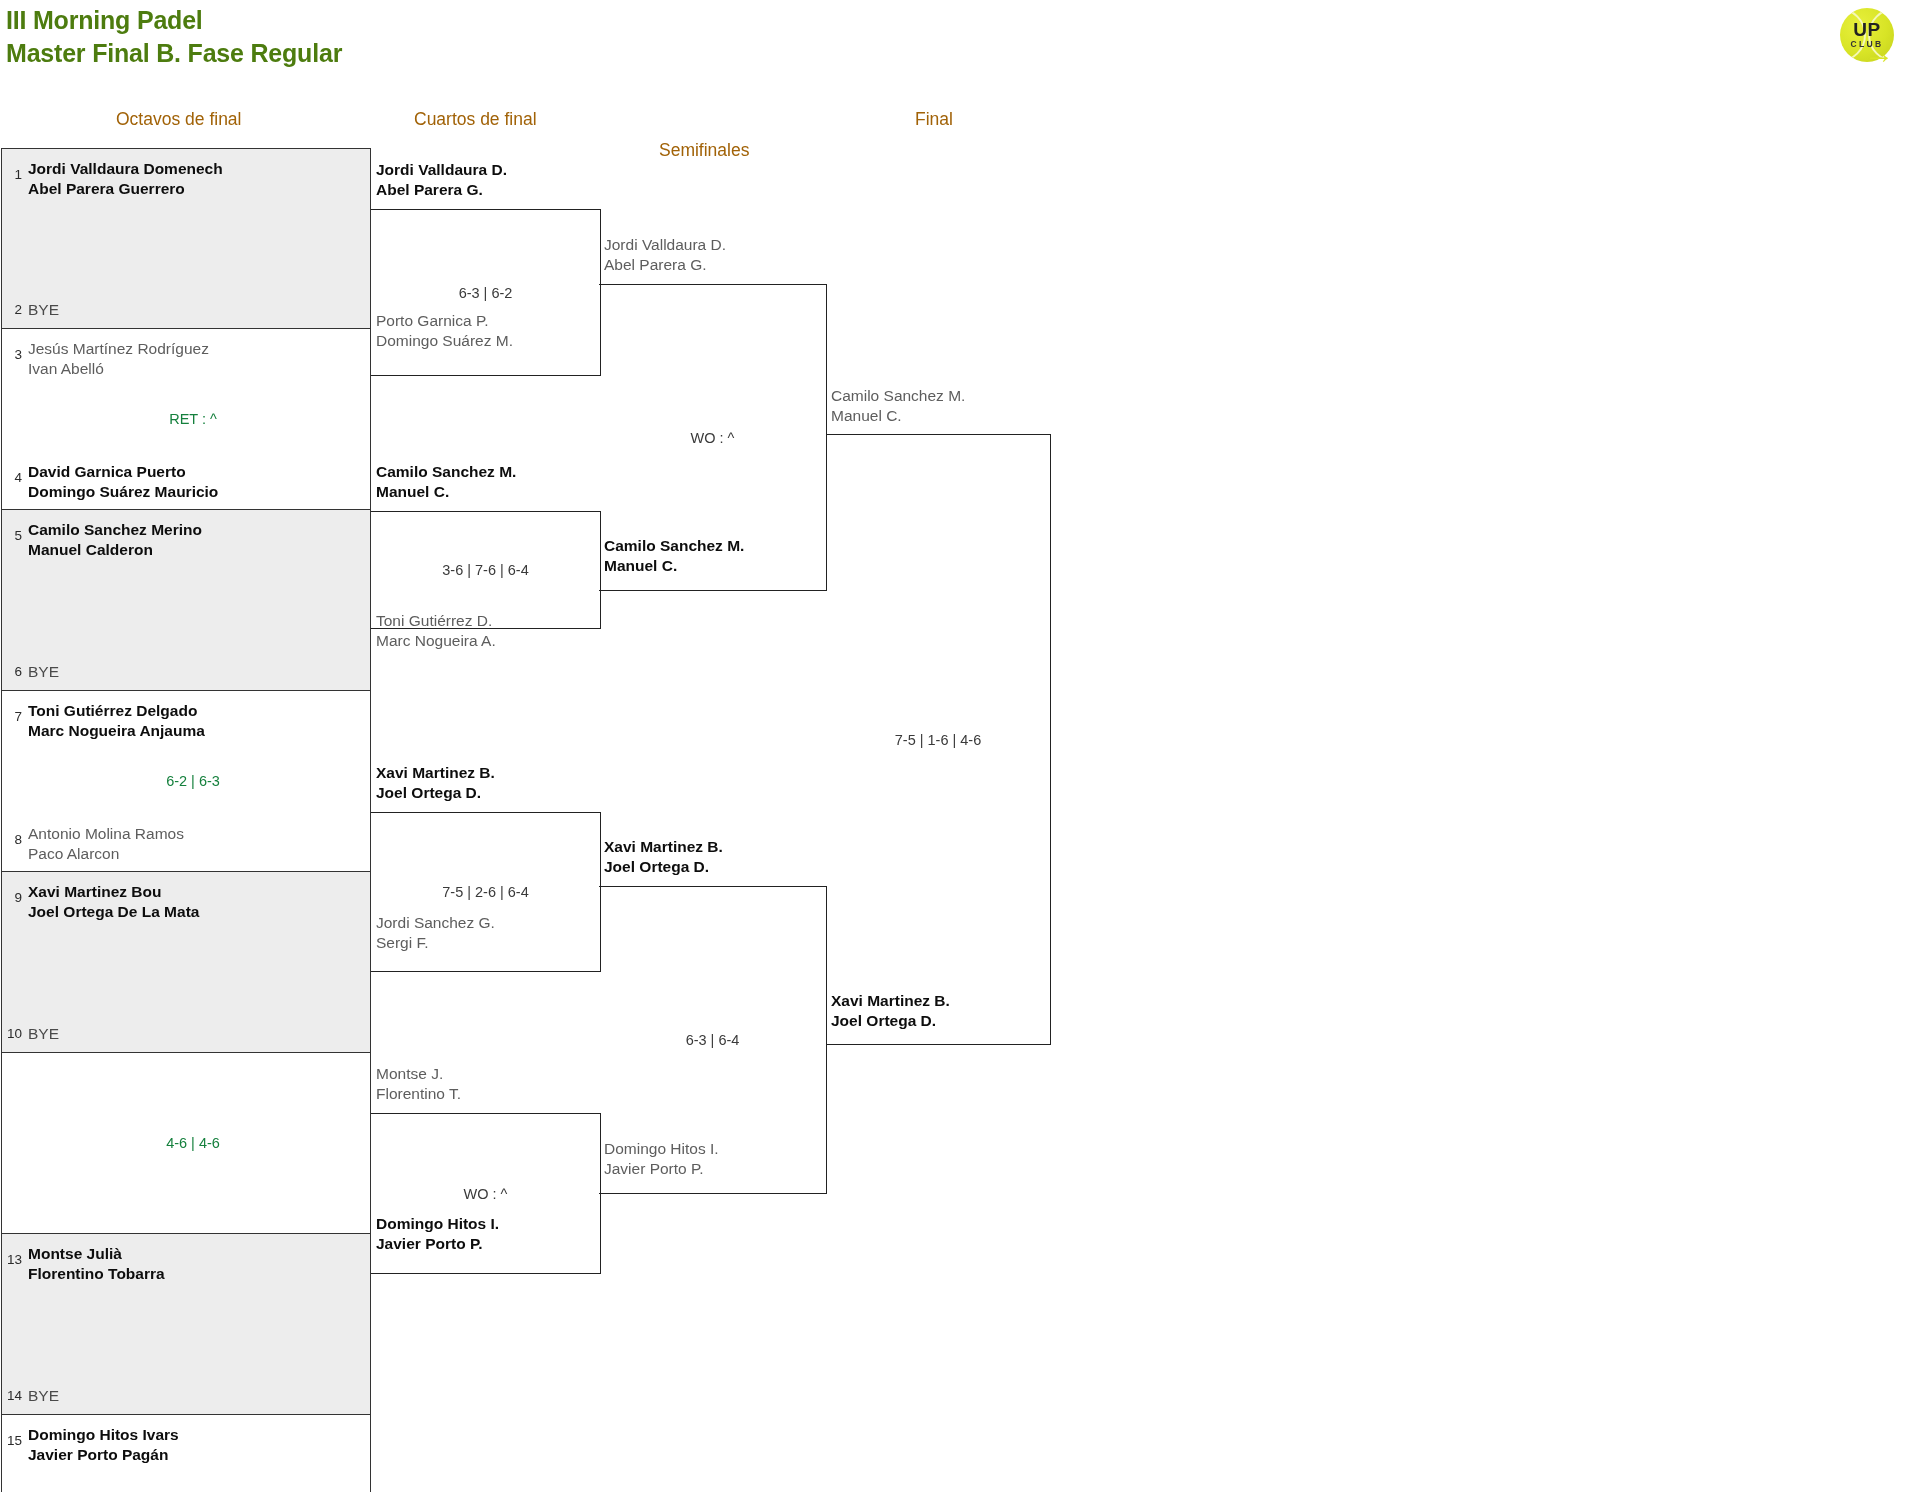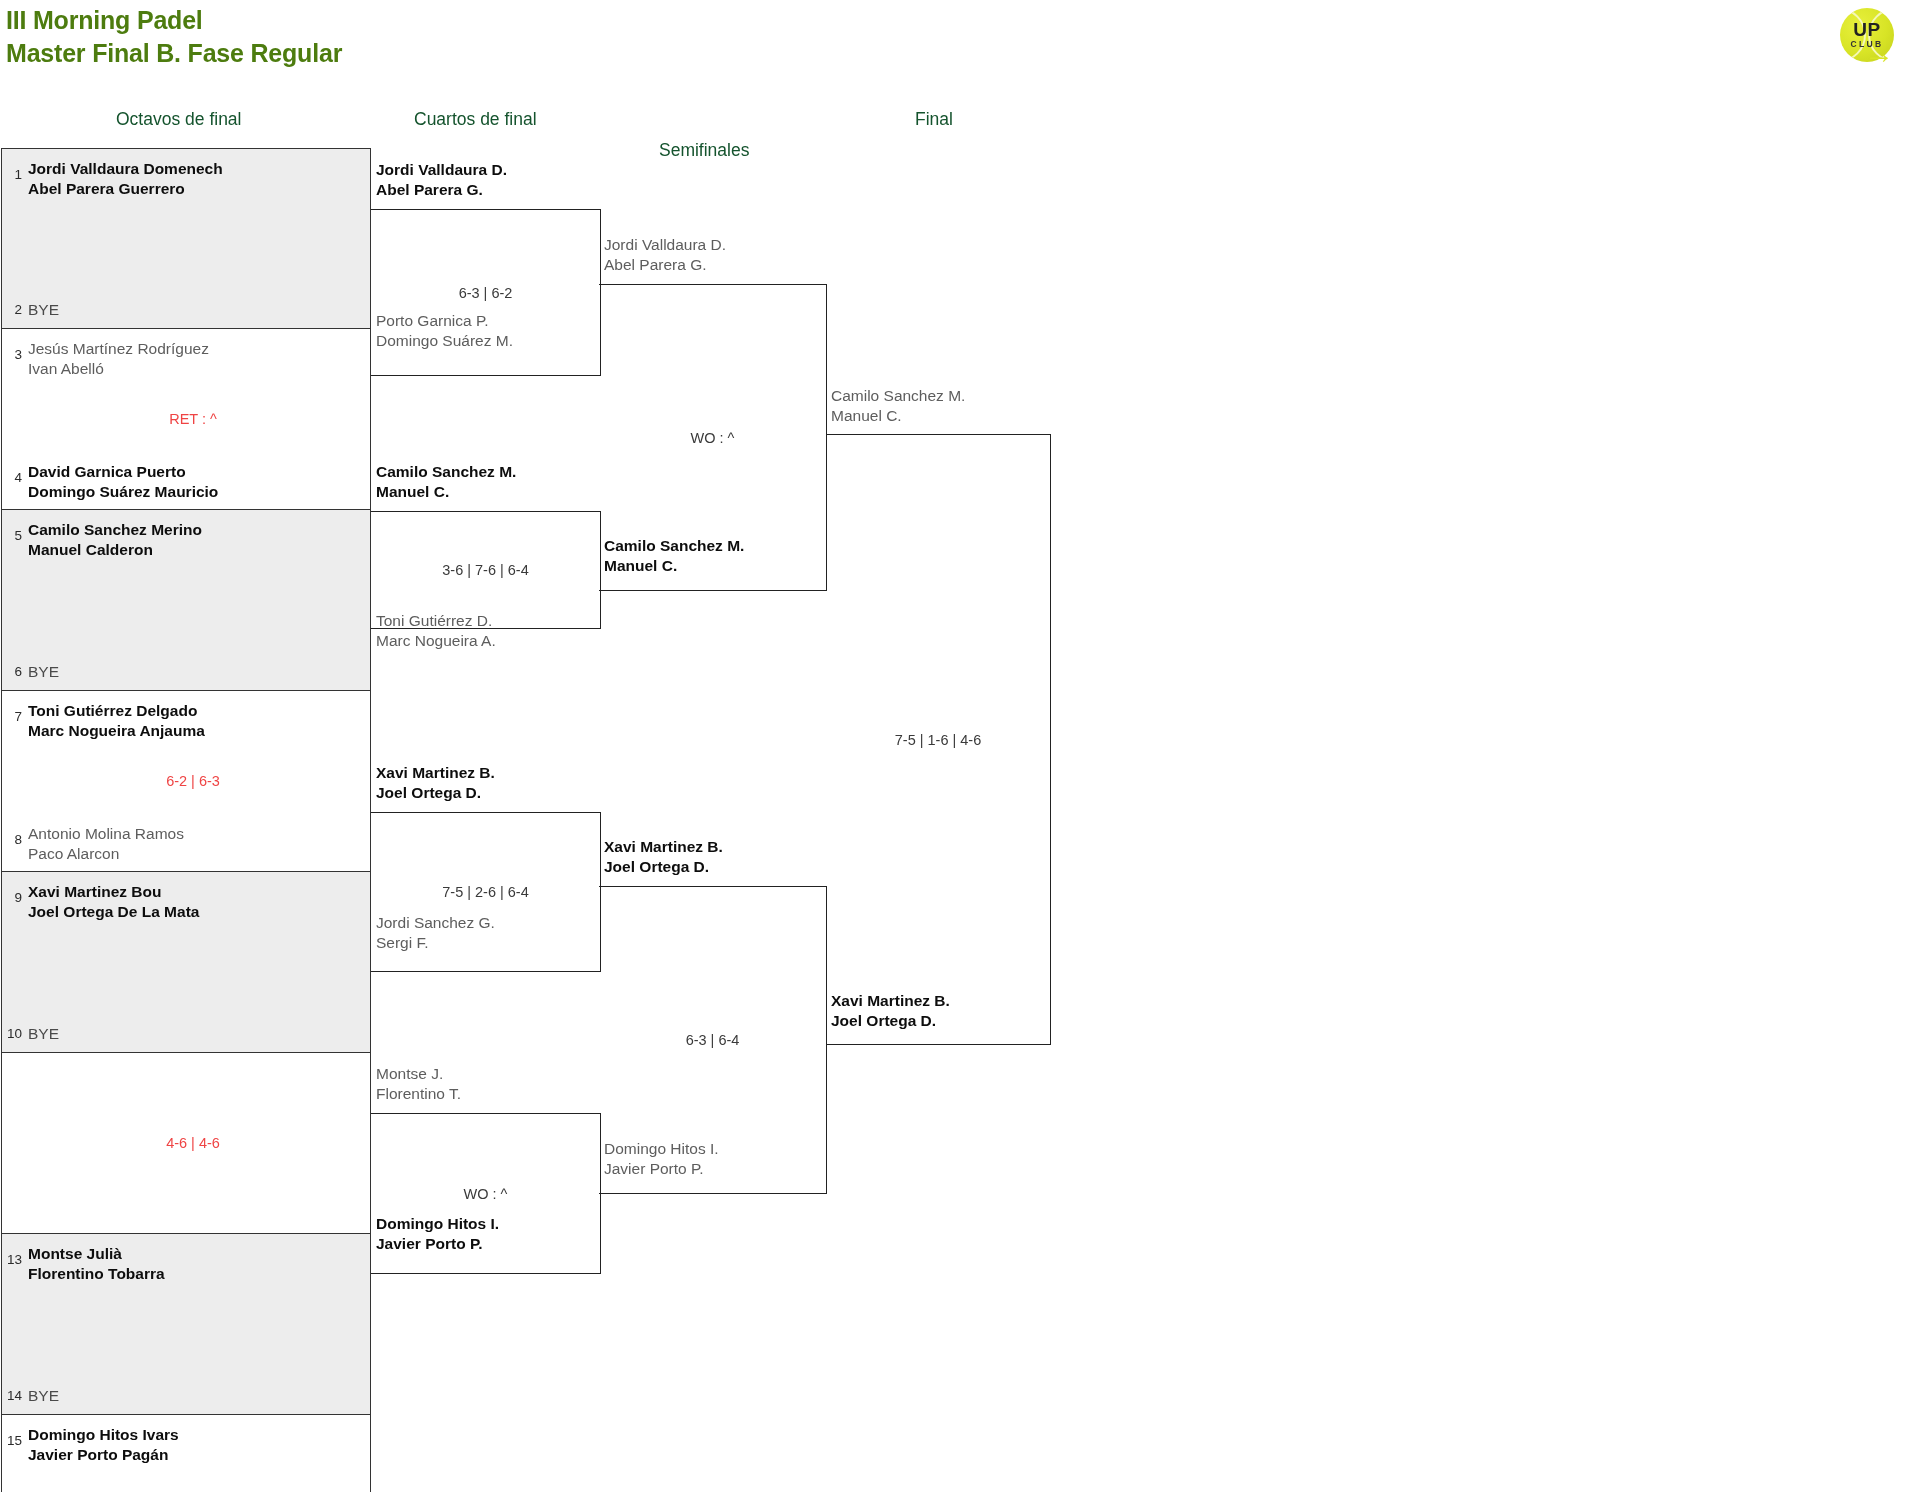--- a/index.html
+++ b/index.html
@@ -86,21 +86,21 @@
     color: #d8e426;
     font-weight: 300;
     line-height: 30px;
   }
 
   
   .round-header {
     position: absolute;
     font-size: 17.5px;
     font-weight: 400;
-    color: #14532d;
+    color: #a16207;
     line-height: 22px;
     white-space: nowrap;
   }
 
   
   #round-octavos {
     position: absolute;
     left: 1px; top: 148px;
     width: 370px;
   }
@@ -149,21 +149,21 @@
   .loser   { font-weight: 400; color: #5d5d5d; }
   .byeword { font-weight: 400; color: #4a4a4a; font-size: 15.5px; }
 
   .r1-score {
     position: absolute;
     left: 0; right: 14px;
     top: 50%;
     transform: translateY(-50%);
     text-align: center;
     font-size: 14.5px;
-    color: #ef4444;
+    color: #15803d;
     padding-left: 28px;
   }
 
   
   .mbox {
     position: absolute;
     border: 1.3px solid #222;
     border-left: none;
   }
   .mbox .sc {

